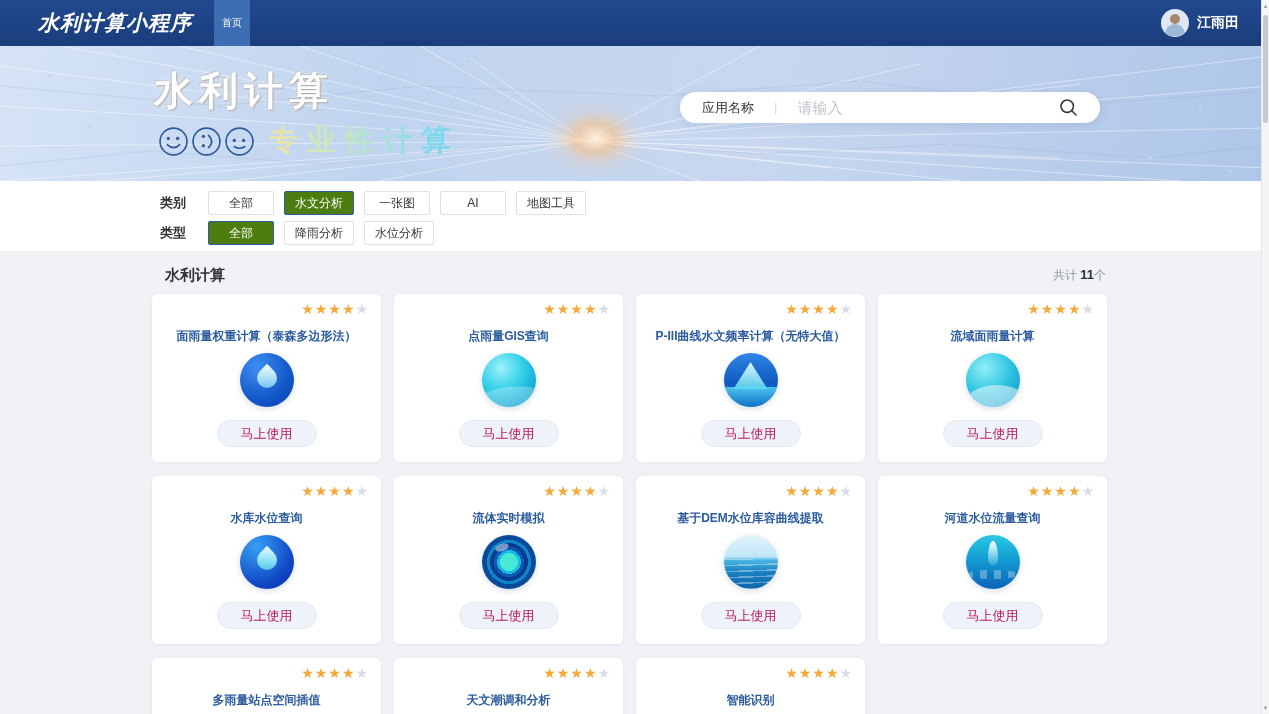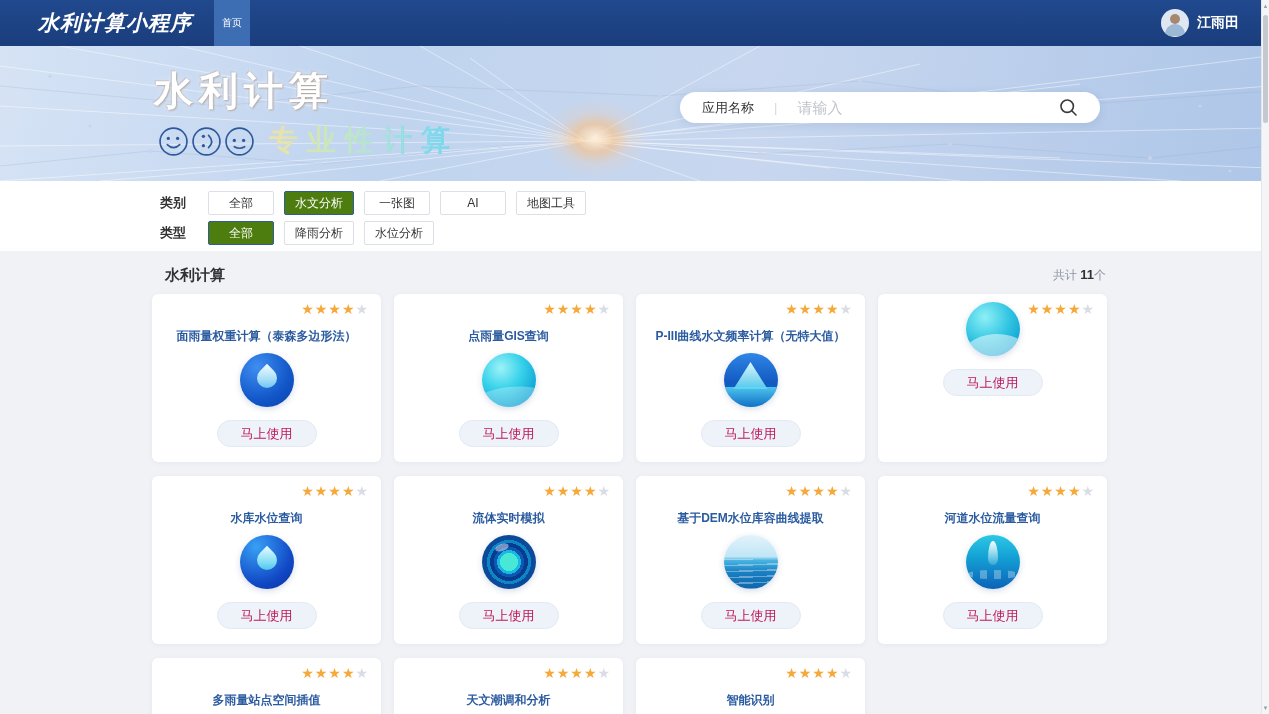--- a/index.html
+++ b/index.html
@@ -256,20 +256,21 @@
     <button class="use-btn">马上使用</button>
   </div>
         <div class="card">
     <div class="stars"><span class="star filled">★</span><span class="star filled">★</span><span class="star filled">★</span><span class="star filled">★</span><span class="star empty">★</span></div>
     <div class="card-title">P-III曲线水文频率计算（无特大值）</div>
     <div class="app-icon icon-piii-curve"></div>
     <button class="use-btn">马上使用</button>
   </div>
         <div class="card">
     <div class="stars"><span class="star filled">★</span><span class="star filled">★</span><span class="star filled">★</span><span class="star filled">★</span><span class="star empty">★</span></div>
+    <div class="card-title">流域面雨量计算</div>
     <div class="app-icon icon-basin-wave"></div>
     <button class="use-btn">马上使用</button>
   </div>
         <div class="card">
     <div class="stars"><span class="star filled">★</span><span class="star filled">★</span><span class="star filled">★</span><span class="star filled">★</span><span class="star empty">★</span></div>
     <div class="card-title">水库水位查询</div>
     <div class="app-icon icon-reservoir-drop"></div>
     <button class="use-btn">马上使用</button>
   </div>
         <div class="card">

